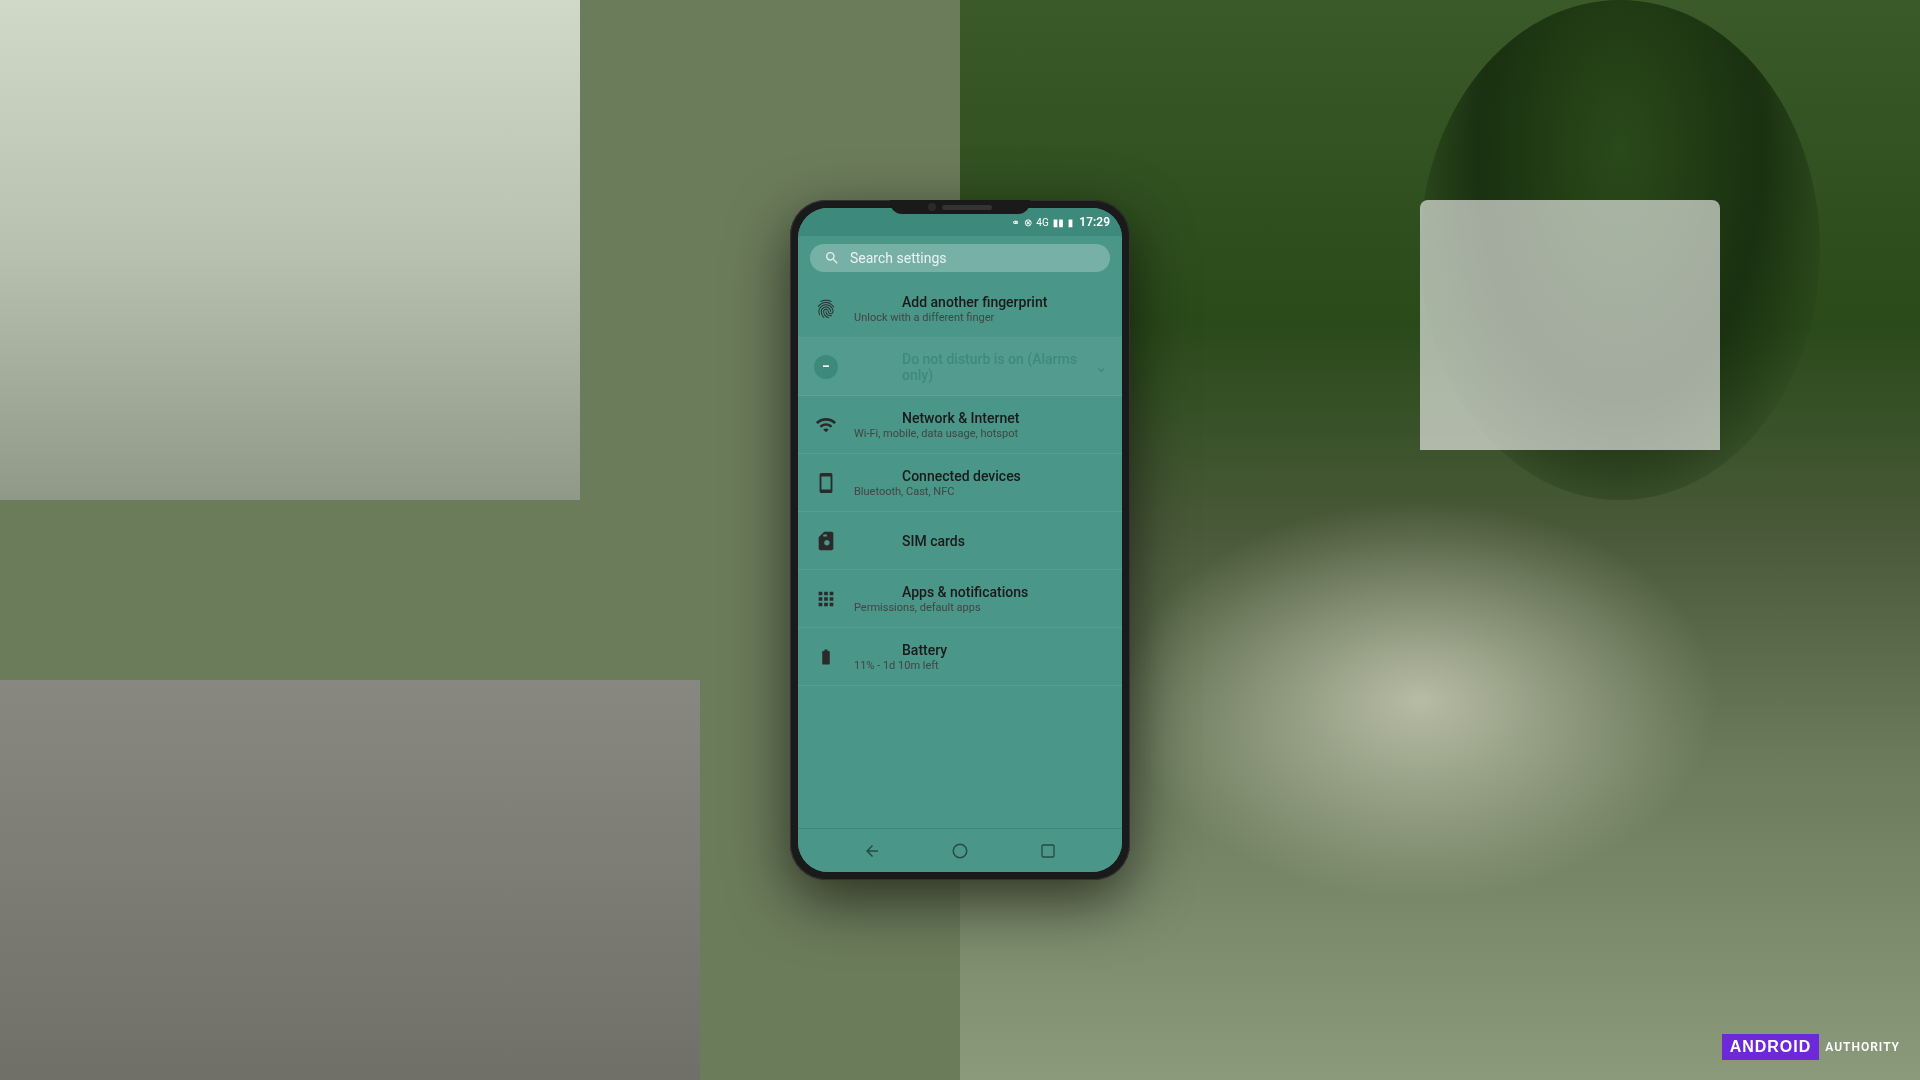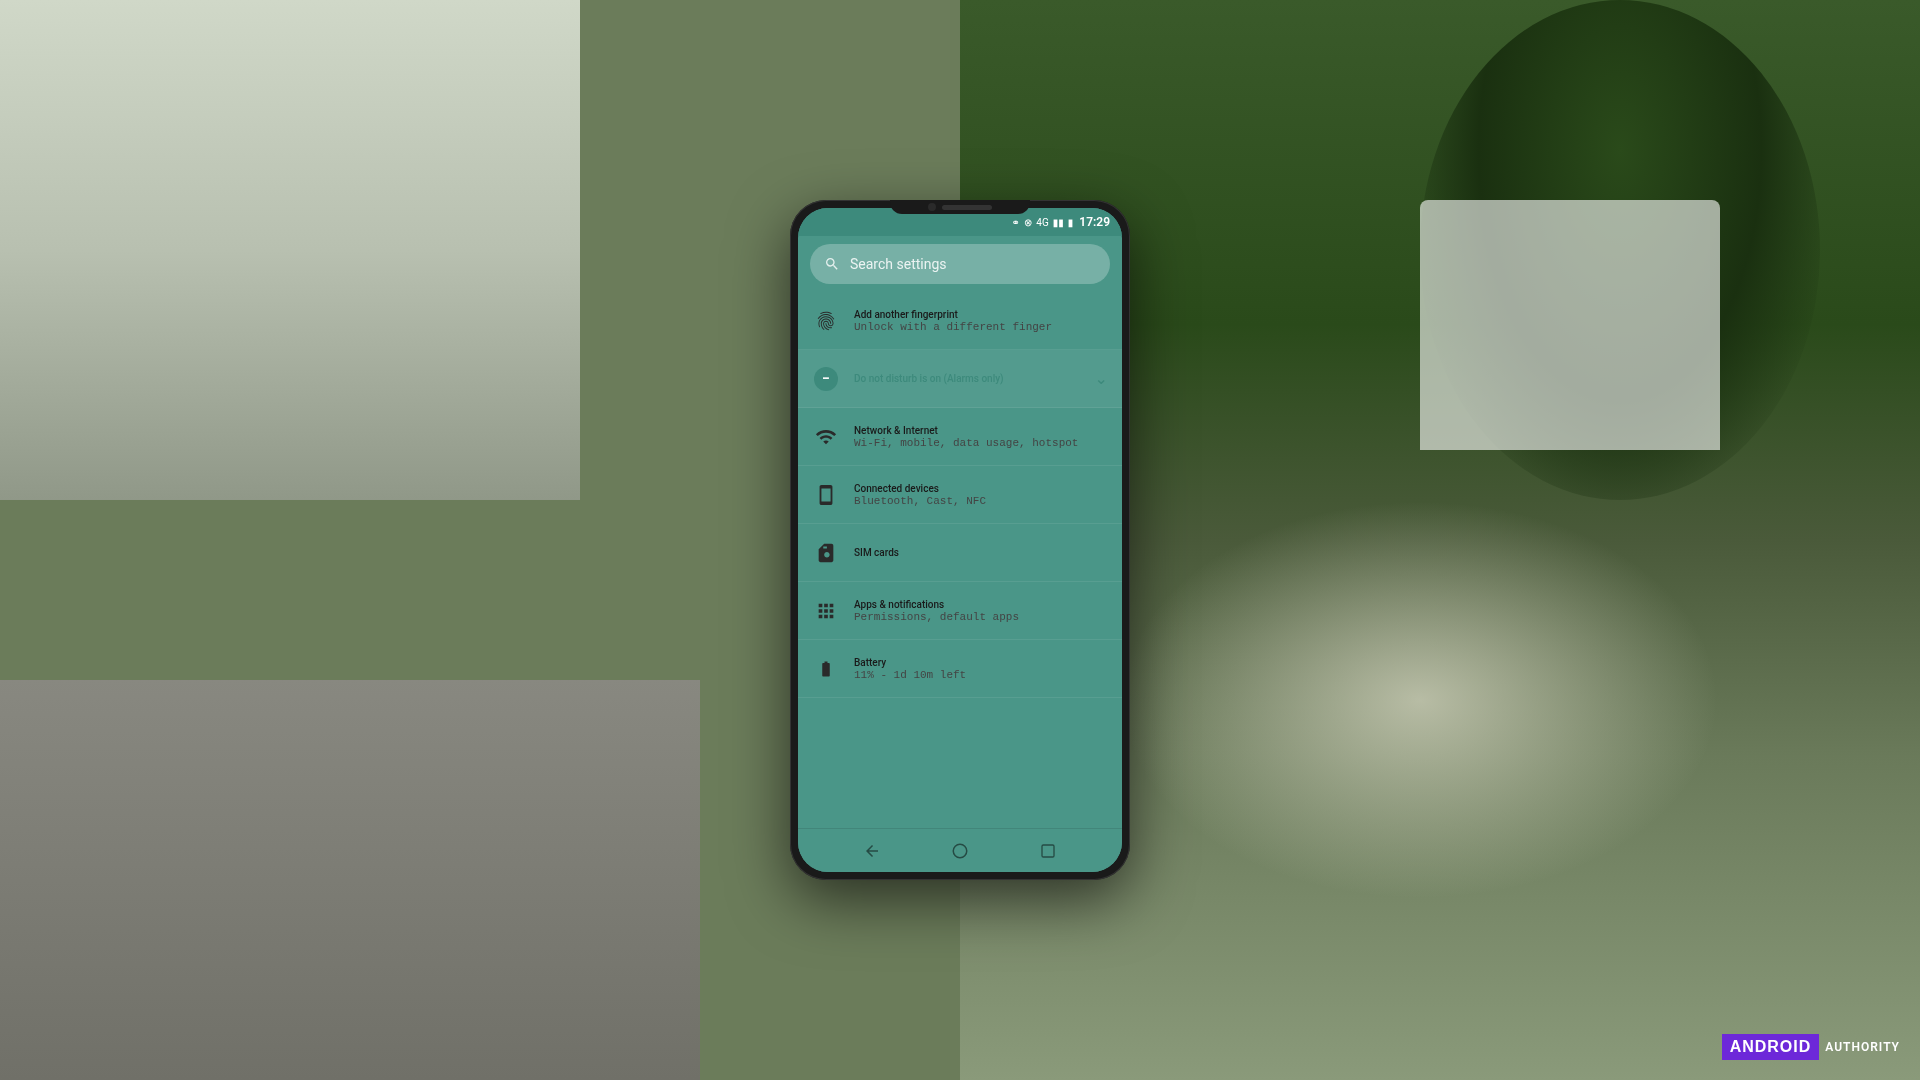--- a/index.html
+++ b/index.html
@@ -119,21 +119,21 @@
       font-weight: 600;
       font-size: 12px;
       text-align: center;
     }
 
     
     .search-bar {
       margin: 8px 12px;
       background: rgba(255,255,255,0.25);
       border-radius: 24px;
-      height: 40px;
+      height: 28px;
       display: flex;
       align-items: center;
       padding: 0 14px;
       gap: 10px;
     }
 
     .search-text {
       color: rgba(255,255,255,0.85);
       font-size: 14px;
     }
@@ -179,34 +179,34 @@
       color: white;
       font-size: 16px;
       font-weight: bold;
     }
 
     .item-text {
       flex: 1;
     }
 
     .item-title {
-      font-size: 10px;
+      font-size: 14px;
       font-weight: 500;
       color: #1a1a1a;
+      margin-left: 48px;
     }
 
     .item-title.dnd-title {
       color: #3d8a7c;
     }
 
     .item-subtitle {
       font-size: 11px;
       color: #444;
       margin-top: 1px;
-      font-family: Liberation Mono, monospace;
     }
 
     .chevron-icon {
       color: #3d8a7c;
       font-size: 16px;
     }
 
     
     .nav-bar {
       height: 44px;

